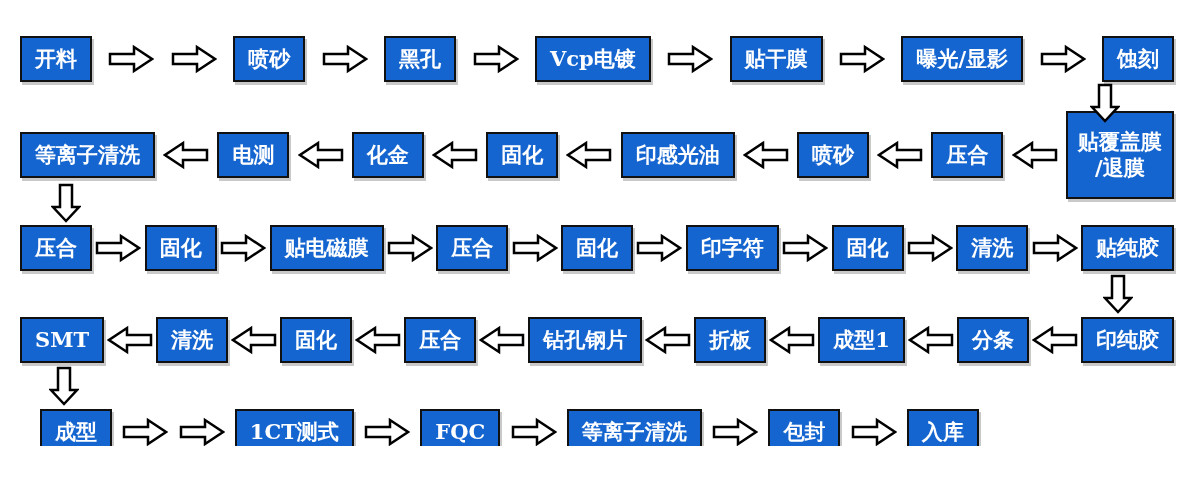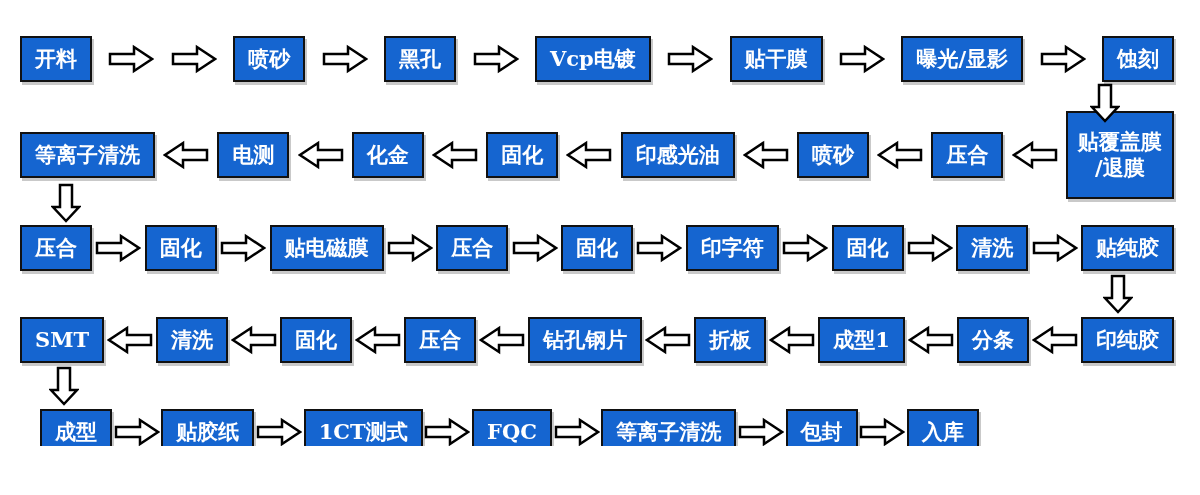--- a/index.html
+++ b/index.html
@@ -239,21 +239,20 @@
       </span>
       <div class="box">印纯胶</div>
     </div>
     <div class="flow-row row-short" style="top: 400px; margin-left: 20px;">
       <div class="box">成型</div>
       <span class="arrow">
         <svg width="46" height="30" viewBox="0 0 46 30">
           <path d="M2 10 H26 V3 L44 15 L26 27 V20 H2 Z"></path>
         </svg>
       </span>
-      <div class="box">贴胶纸</div>
       <span class="arrow">
         <svg width="46" height="30" viewBox="0 0 46 30">
           <path d="M2 10 H26 V3 L44 15 L26 27 V20 H2 Z"></path>
         </svg>
       </span>
       <div class="box">1CT测式</div>
       <span class="arrow">
         <svg width="46" height="30" viewBox="0 0 46 30">
           <path d="M2 10 H26 V3 L44 15 L26 27 V20 H2 Z"></path>
         </svg>

